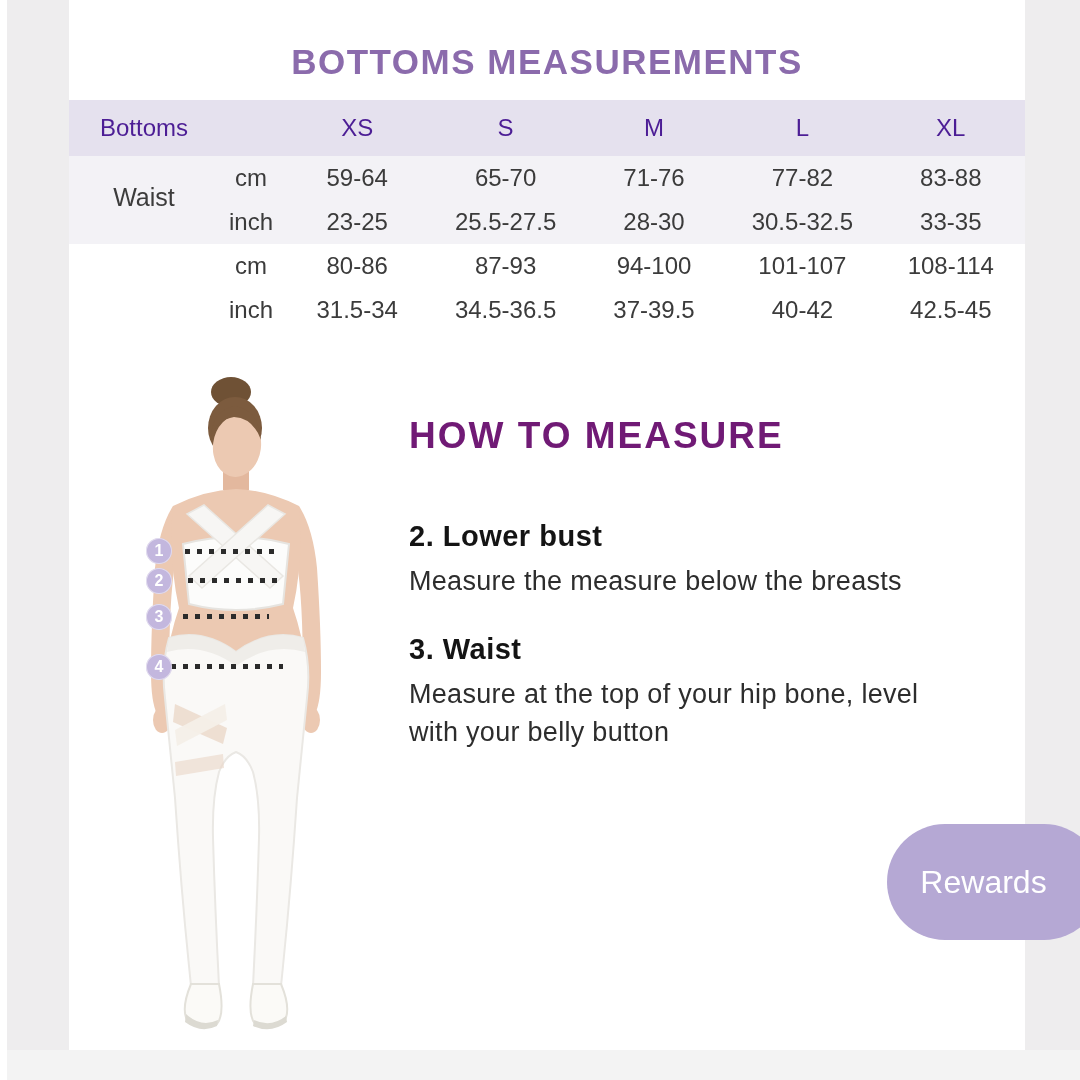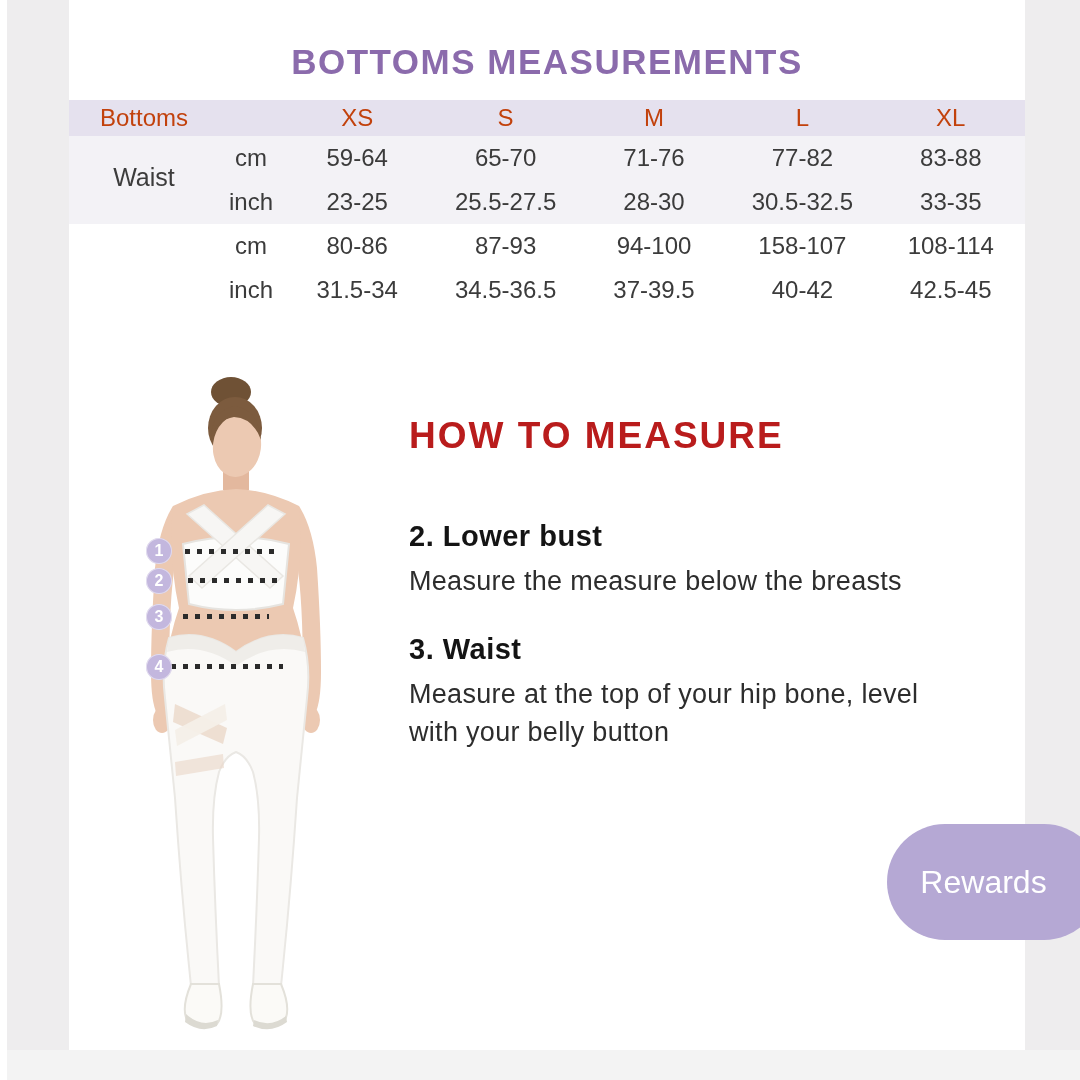--- a/index.html
+++ b/index.html
@@ -13,21 +13,21 @@
   .bottom-band{position:absolute;left:0;right:0;bottom:0;height:30px;background:#f3f3f3;z-index:2;}
 
   .page-title{
     position:absolute;top:42px;left:0;right:0;margin:0;text-align:center;z-index:3;
     font-size:35px;font-weight:bold;letter-spacing:1.5px;color:#8b6bac;
   }
 
   
   .size-table{position:absolute;left:62px;top:100px;width:956px;z-index:3;color:#3b3b3b;}
   .t-row{display:grid;grid-template-columns:150px 64px repeat(5,1fr);align-items:center;text-align:center;}
-  .t-head{height:36px;background:#e5e1ee;font-size:24px;color:#c2410c;}
+  .t-head{height:56px;background:#e5e1ee;font-size:24px;color:#4c1d95;}
   .t-band{position:relative;}
   .t-band.waist{background:#f3f2f6;}
   .band-label{
     position:absolute;left:0;top:0;bottom:5px;width:150px;
     display:flex;align-items:center;justify-content:center;font-size:25px;color:#3c3c3c;
   }
   .v-row{height:44px;font-size:24px;}
   .v-row .cell,.t-head .cell{padding:0 2px;}
 
   
@@ -39,21 +39,21 @@
     display:flex;align-items:center;justify-content:center;box-shadow:0 0 0 1px rgba(255,255,255,.5) inset;
   }
   .dotline{
     position:absolute;height:5px;
     background-image:repeating-linear-gradient(90deg,#2b2b2b 0 5px,transparent 5px 12px);
   }
 
   
   .howto{position:absolute;left:402px;top:414px;width:572px;z-index:3;}
   .howto-title{
-    margin:0 0 62px 0;font-size:37px;font-weight:bold;letter-spacing:2px;color:#b91c1c;line-height:44px;
+    margin:0 0 62px 0;font-size:37px;font-weight:bold;letter-spacing:2px;color:#701a75;line-height:44px;
   }
   .step{margin-bottom:33px;}
   .step-heading{margin:0 0 9px 0;font-size:29px;font-weight:bold;color:#141414;letter-spacing:.5px;}
   .step-body{margin:0;font-size:27px;line-height:38px;color:#2d2d2d;letter-spacing:.3px;white-space:pre-line;}
 
   
   .rewards{
     position:absolute;left:880px;top:824px;width:215px;height:116px;z-index:10;
     background:#b5a8d4;border-radius:60px;border:none;cursor:pointer;
     display:flex;align-items:center;justify-content:center;padding-right:28px;box-sizing:border-box;
@@ -104,21 +104,21 @@
       </div>
     </div>
 
     <div class="t-band hip">
       <div class="t-row v-row">
         <div class="cell"></div>
         <div class="cell">cm</div>
         <div class="cell">80-86</div>
         <div class="cell">87-93</div>
         <div class="cell">94-100</div>
-        <div class="cell">158-107</div>
+        <div class="cell">101-107</div>
         <div class="cell">108-114</div>
       </div>
       <div class="t-row v-row">
         <div class="cell"></div>
         <div class="cell">inch</div>
         <div class="cell">31.5-34</div>
         <div class="cell">34.5-36.5</div>
         <div class="cell">37-39.5</div>
         <div class="cell">40-42</div>
         <div class="cell">42.5-45</div>

